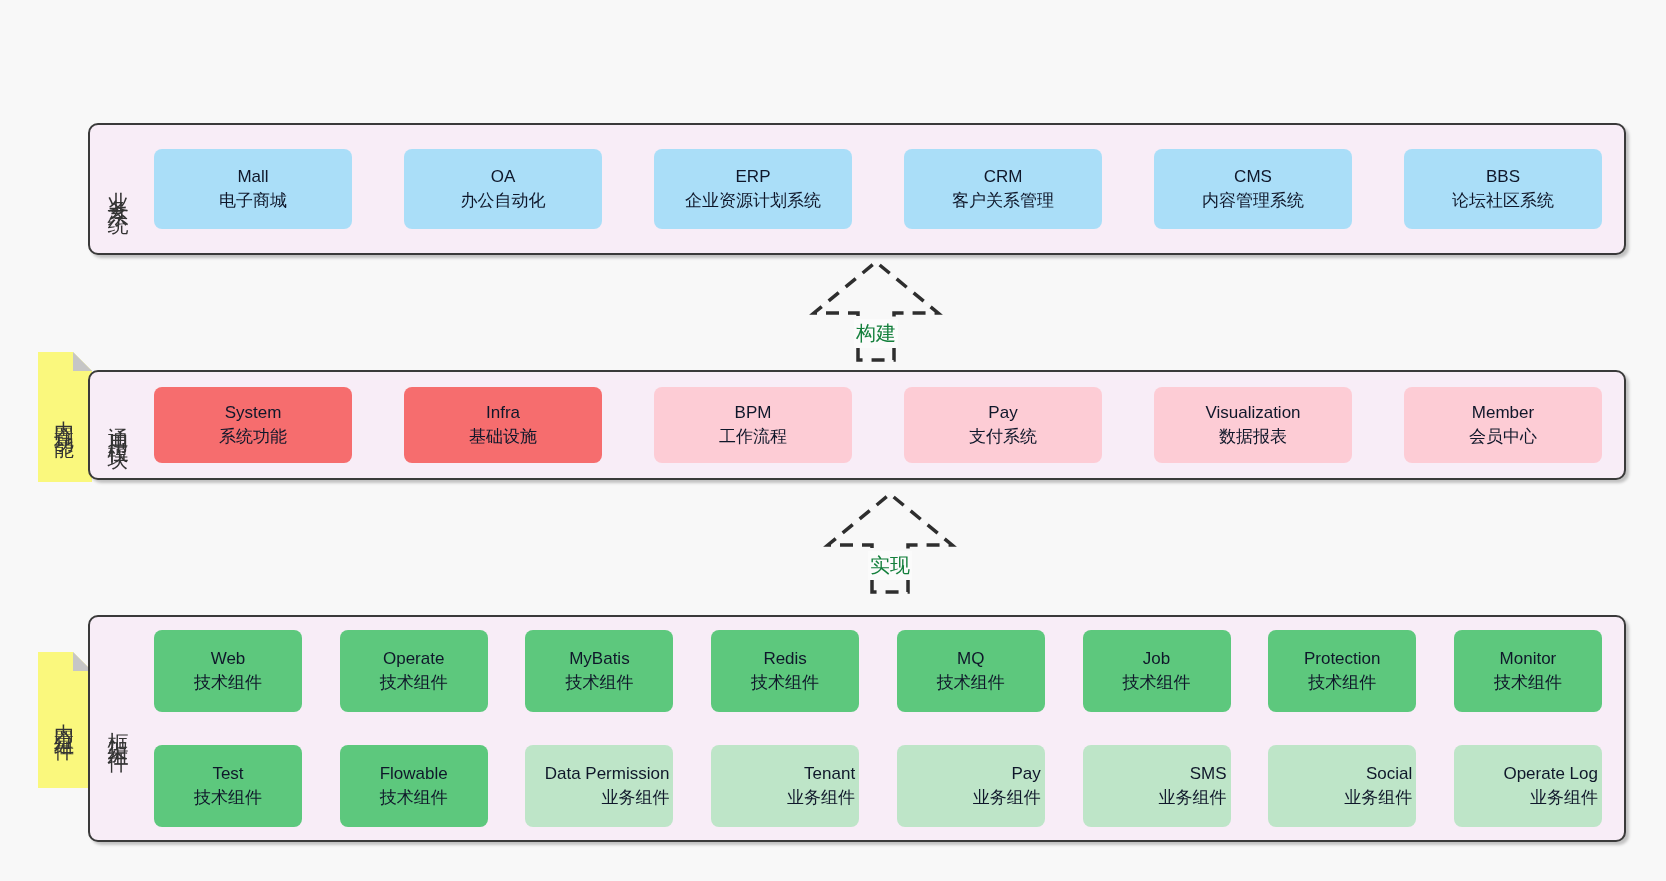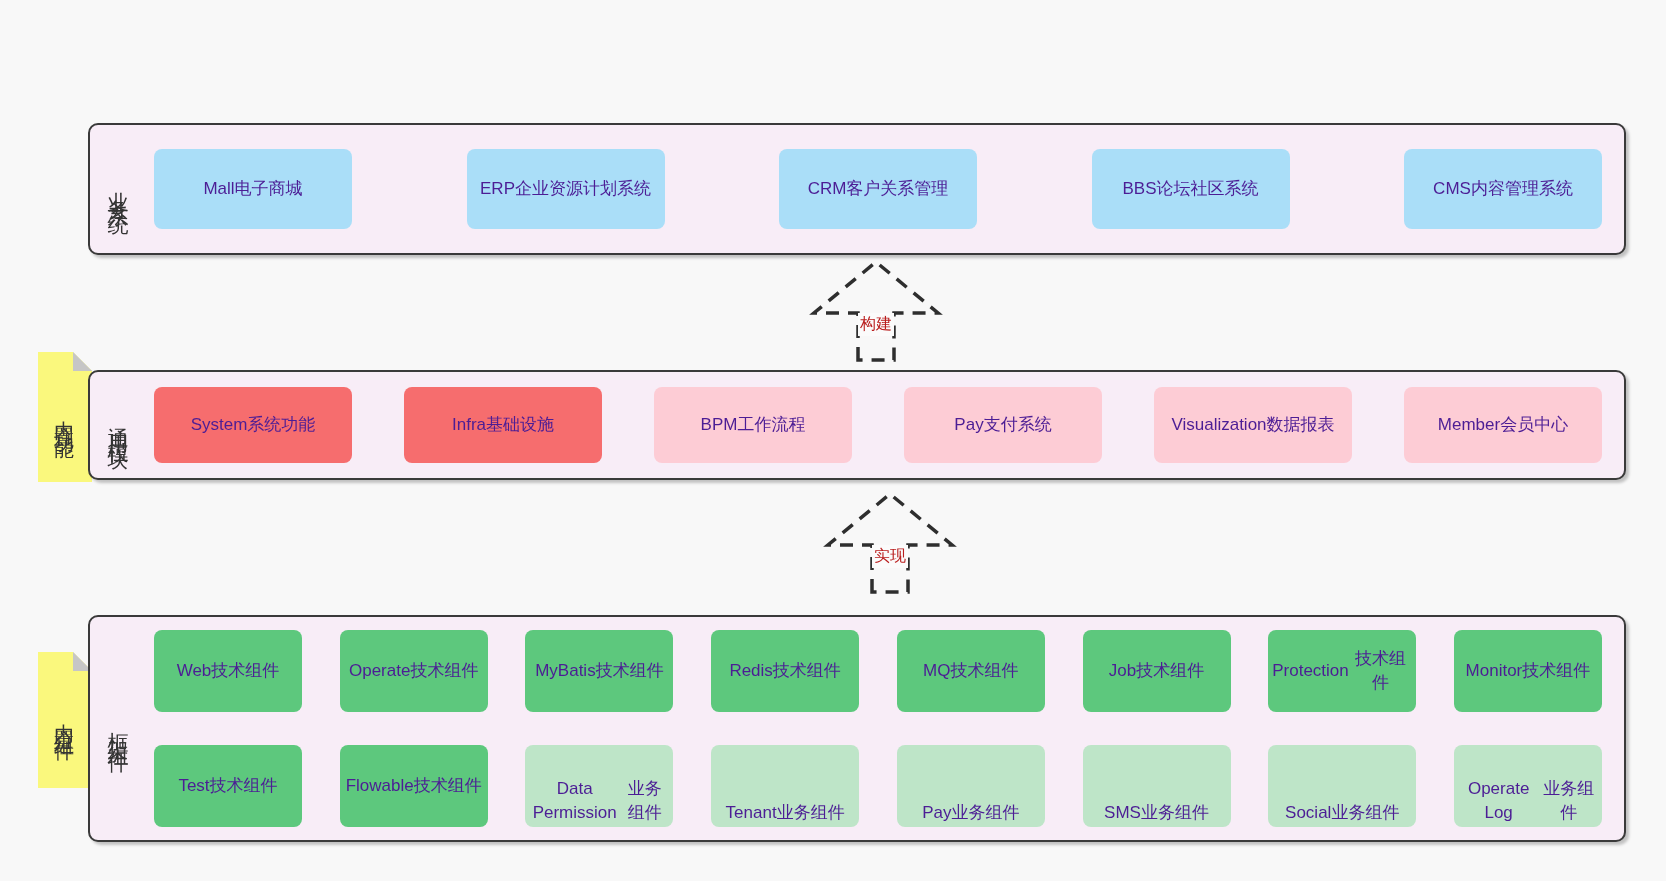--- a/index.html
+++ b/index.html
@@ -43,24 +43,24 @@
     display:flex;align-items:center;justify-content:space-between;
   }
   .rows{
     position:absolute;left:64px;right:22px;top:0;bottom:0;
     display:flex;flex-direction:column;justify-content:center;gap:33px;
   }
   .row{display:flex;justify-content:space-between;width:100%;}
 
   .node{
     border-radius:8px;
-    display:flex;flex-direction:row;align-items:center;justify-content:center;
+    display:flex;flex-direction:column;align-items:center;justify-content:center;
     text-align:center;
     font-size:17px;line-height:24px;
-    color:#4c1d95;
+    color:#0f172a;
     box-sizing:border-box;
     padding:2px 4px;
   }
   .node.wide{width:198px;height:80px;}
   .layer-mid .node.wide{height:76px;}
   .node.narrow{width:148px;height:82px;}
 
   .blue{background:#aadef8;}
   .red{background:#f66d6e;}
   .pink{background:#fdccd5;}
@@ -91,26 +91,26 @@
     white-space:nowrap;
     color:#333;
   }
 
   
   .arrow{position:absolute;width:136px;height:106px;z-index:1;}
   .arrow-1{left:808px;top:256px;}
   .arrow-2{left:822px;top:488px;}
   .arrow svg{display:block;width:136px;height:106px;}
   .arrow .alabel{
-    position:absolute;left:50%;top:57px;
+    position:absolute;left:50%;top:63px;
     transform:translateX(-50%);
     background:#fbfbfb;
     padding:1px 2px;
-    font-size:16px;
-    color:#b91c1c;
+    font-size:20px;
+    color:#15803d;
     white-space:nowrap;
   }
 </style>
 </head>
 <body>
 
 <div class="canvas">
 
   <div class="note note-mid">
     <div class="fold"></div>
@@ -123,34 +123,38 @@
   </div>
 
   <div class="layer layer-top">
     <div class="vlabel">业务系统</div>
     <div class="boxes">
       <div class="node wide blue">
         <span>Mall</span>
         <span>电子商城</span>
       </div>
       <div class="node wide blue">
+        <span>OA</span>
+        <span>办公自动化</span>
+      </div>
+      <div class="node wide blue">
         <span>ERP</span>
         <span>企业资源计划系统</span>
       </div>
       <div class="node wide blue">
         <span>CRM</span>
         <span>客户关系管理</span>
       </div>
       <div class="node wide blue">
+        <span>CMS</span>
+        <span>内容管理系统</span>
+      </div>
+      <div class="node wide blue">
         <span>BBS</span>
         <span>论坛社区系统</span>
-      </div>
-      <div class="node wide blue">
-        <span>CMS</span>
-        <span>内容管理系统</span>
       </div>
     </div>
   </div>
 
   <div class="arrow arrow-1">
     <svg viewBox="0 0 136 106">
       <path d="M50 104 L50 57 L6 57 L68 6 L130 57 L86 57 L86 104 Z" fill="none" stroke="#2e2e2e" stroke-width="3.5" stroke-dasharray="13 9"></path>
     </svg>
     <span class="alabel">构建</span>
   </div>

